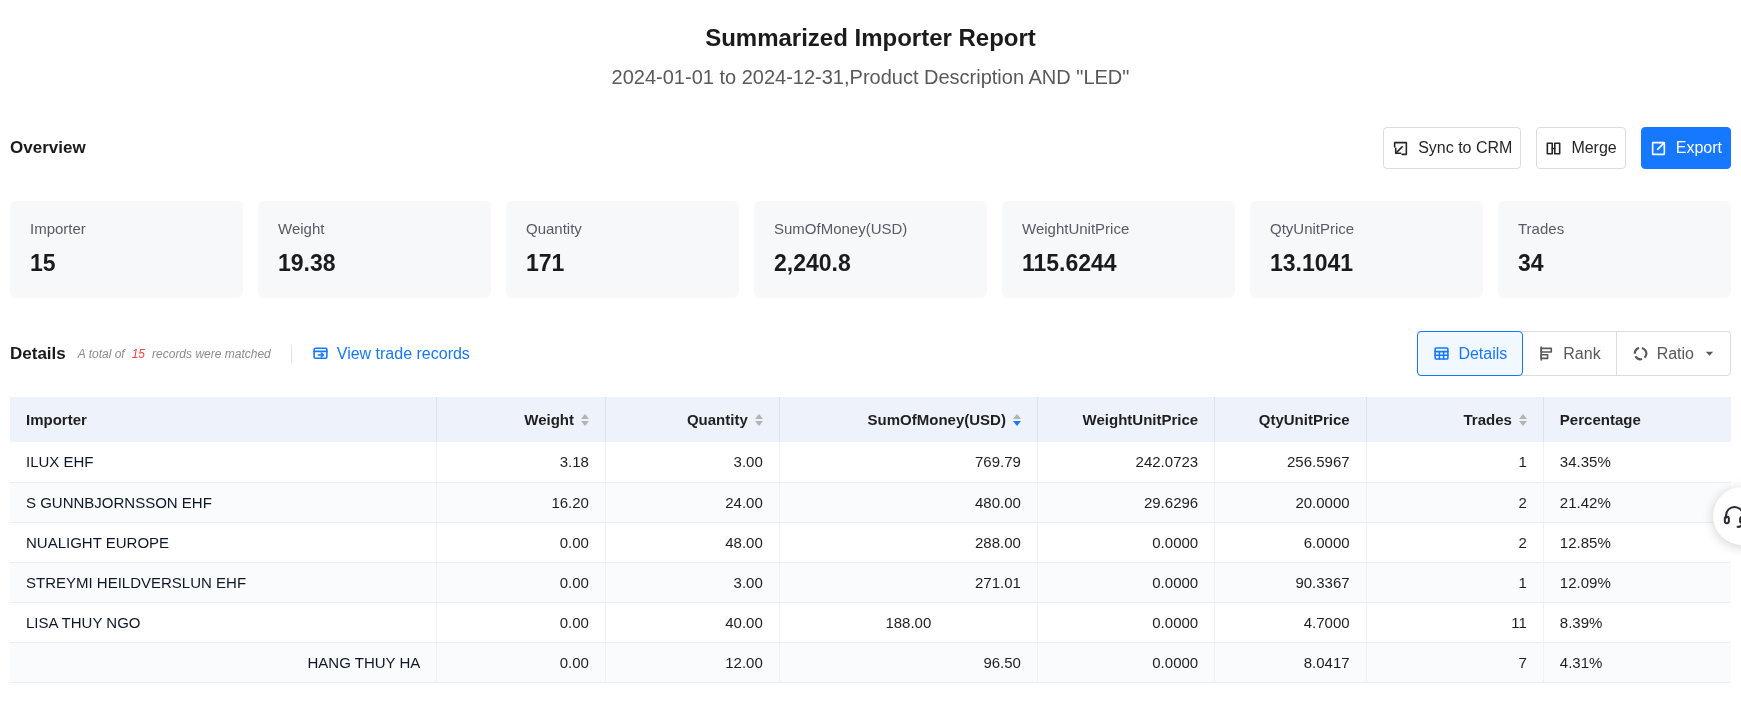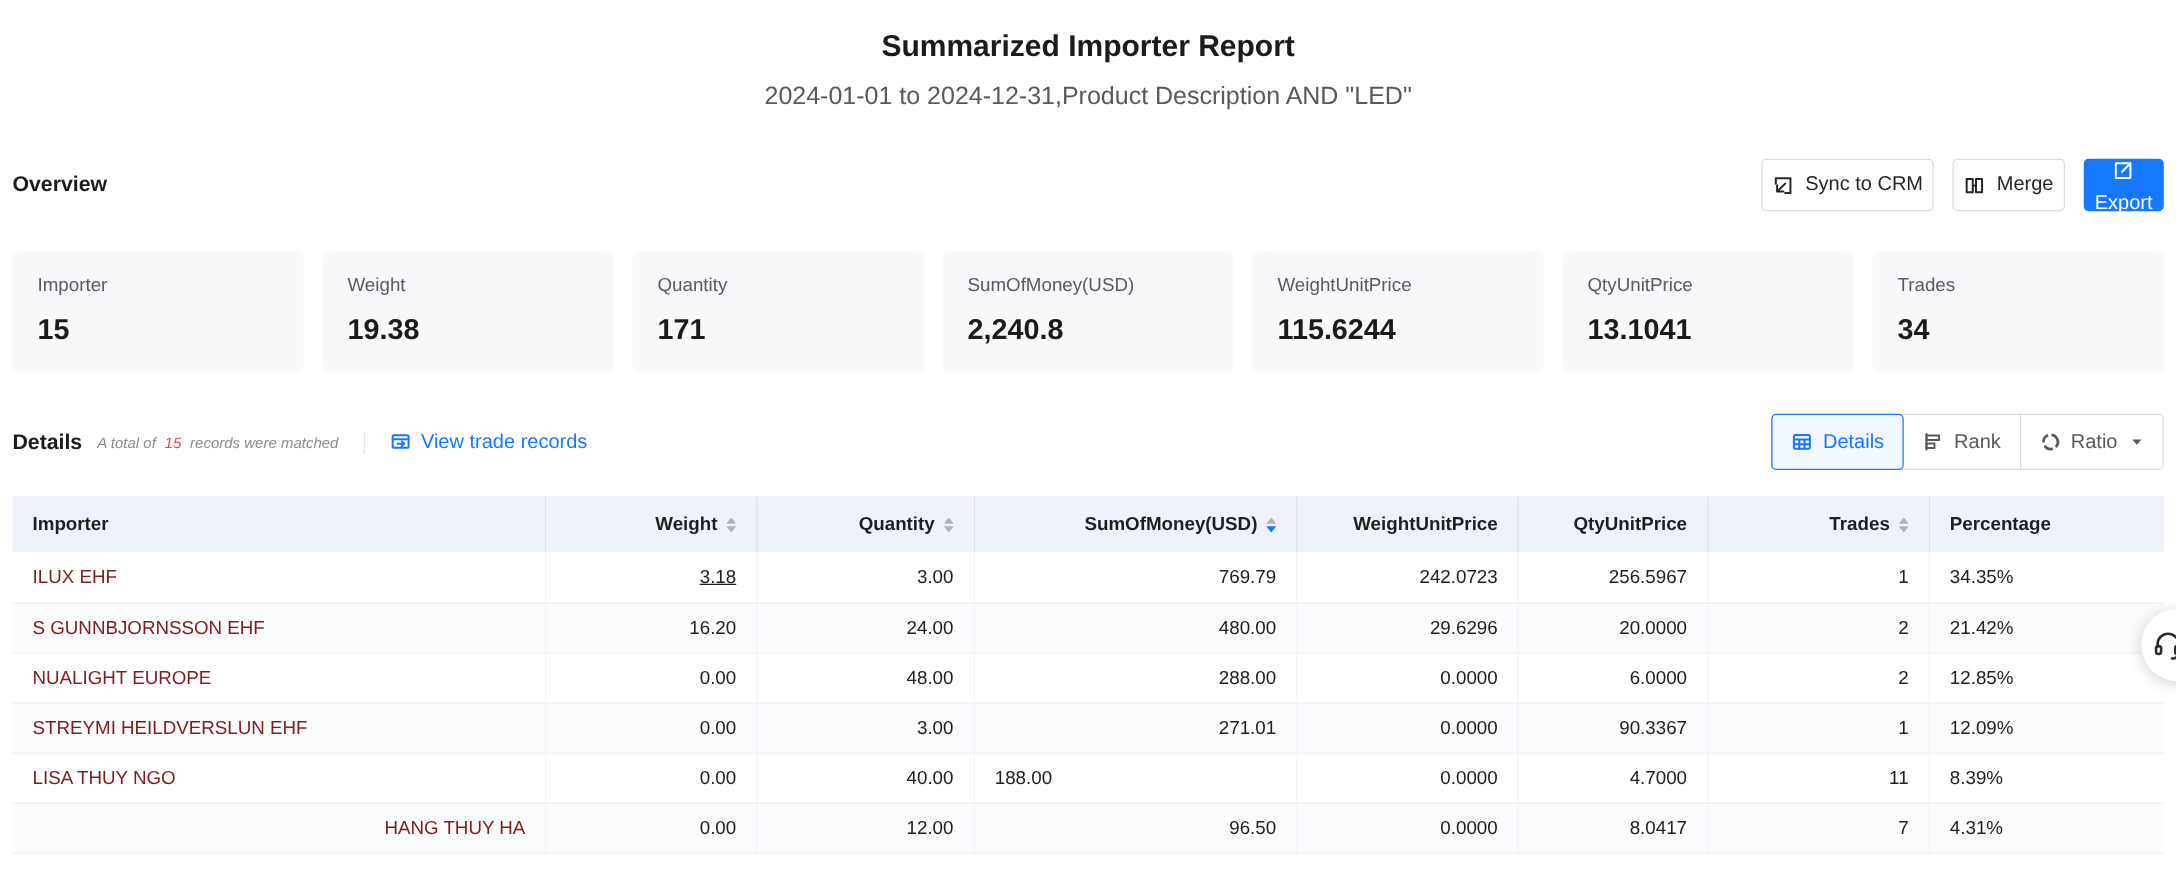--- a/index.html
+++ b/index.html
@@ -17,21 +17,21 @@
 
   
   .toolbar-row { display:flex; justify-content:space-between; align-items:center; margin-top:38px; }
   .section-label { font-size:17px; font-weight:700; color:#1b1b1b; }
   .actions { display:flex; gap:15px; }
   .btn {
     display:flex; align-items:center; gap:9px; height:42px; padding:0 8px;
     background:#fff; border:1px solid #dcdcdc; border-radius:4px;
     font-size:16px; color:#262626; cursor:pointer; font-family:inherit;
   }
-  .btn.primary { background:#1677ff; border-color:#1677ff; color:#fff;flex-direction:column; }
+  .btn.primary { background:#1677ff; border-color:#1677ff; color:#fff; }
   .icn { display:inline-flex; align-items:center; }
   .icn svg { display:block; }
 
   
   .cards { display:flex; gap:15px; margin-top:32px; }
   .card { flex:1; background:#f7f8fa; border-radius:6px; height:97px; padding:19px 20px; }
   .card-label { font-size:15px; color:#5a5a64; }
   .card-value { margin-top:13px; font-size:23px; font-weight:700; color:#1b1b1b; }
 
   
@@ -66,21 +66,21 @@
   .sorters { display:inline-flex; flex-direction:column; gap:2px; margin-left:7px; }
   .caret-up { width:0; height:0; border-left:4.5px solid transparent; border-right:4.5px solid transparent; border-bottom:5.5px solid #b3b3b3; }
   .caret-dn { width:0; height:0; border-left:4.5px solid transparent; border-right:4.5px solid transparent; border-top:5.5px solid #b3b3b3; }
   .caret-dn.on { border-top-color:#1677ff; }
   tbody td {
     height:40px; font-size:15px; color:#1f1f1f; padding:0 16px;
     border-bottom:1px solid #eceef2; background:#fff;
   }
   tbody td:not(:last-child) { border-right:1px solid #f1f2f6; }
   tbody tr:nth-child(even) td { background:#fafbfc; }
-  td a { color:#7f1d1d; text-decoration:none; cursor:pointer; }
+  td a { color:#0f172a; text-decoration:none; cursor:pointer; }
 
   
   .float-help {
     position:absolute; top:487px; right:-30px; width:58px; height:58px; border-radius:50%;
     background:#fff; box-shadow:0 2px 12px rgba(0,0,0,.18);
     display:flex; align-items:center; padding-left:8px; z-index:5; cursor:pointer;
   }
 </style>
 </head>
 <body>
@@ -279,21 +279,21 @@
           <th>
             <div class="th-inner">
               <span>Percentage</span>
             </div>
           </th>
         </tr>
       </thead>
       <tbody>
         <tr>
           <td style="text-align: left;"><a>ILUX EHF</a></td>
-          <td style="text-align: right; text-decoration: underline;">3.18</td>
+          <td style="text-align: right;">3.18</td>
           <td style="text-align: right;">3.00</td>
           <td style="text-align: right;">769.79</td>
           <td style="text-align: right;">242.0723</td>
           <td style="text-align: right;">256.5967</td>
           <td style="text-align: right;">1</td>
           <td style="text-align: left;">34.35%</td>
         </tr>
         <tr>
           <td style="text-align: left;"><a>S GUNNBJORNSSON EHF</a></td>
           <td style="text-align: right;">16.20</td>
@@ -321,21 +321,21 @@
           <td style="text-align: right;">271.01</td>
           <td style="text-align: right;">0.0000</td>
           <td style="text-align: right;">90.3367</td>
           <td style="text-align: right;">1</td>
           <td style="text-align: left;">12.09%</td>
         </tr>
         <tr>
           <td style="text-align: left;"><a>LISA THUY NGO</a></td>
           <td style="text-align: right;">0.00</td>
           <td style="text-align: right;">40.00</td>
-          <td style="text-align: left;">188.00</td>
+          <td style="text-align: center;">188.00</td>
           <td style="text-align: right;">0.0000</td>
           <td style="text-align: right;">4.7000</td>
           <td style="text-align: right;">11</td>
           <td style="text-align: left;">8.39%</td>
         </tr>
         <tr>
           <td style="text-align: right;"><a>HANG THUY HA</a></td>
           <td style="text-align: right;">0.00</td>
           <td style="text-align: right;">12.00</td>
           <td style="text-align: right;">96.50</td>

